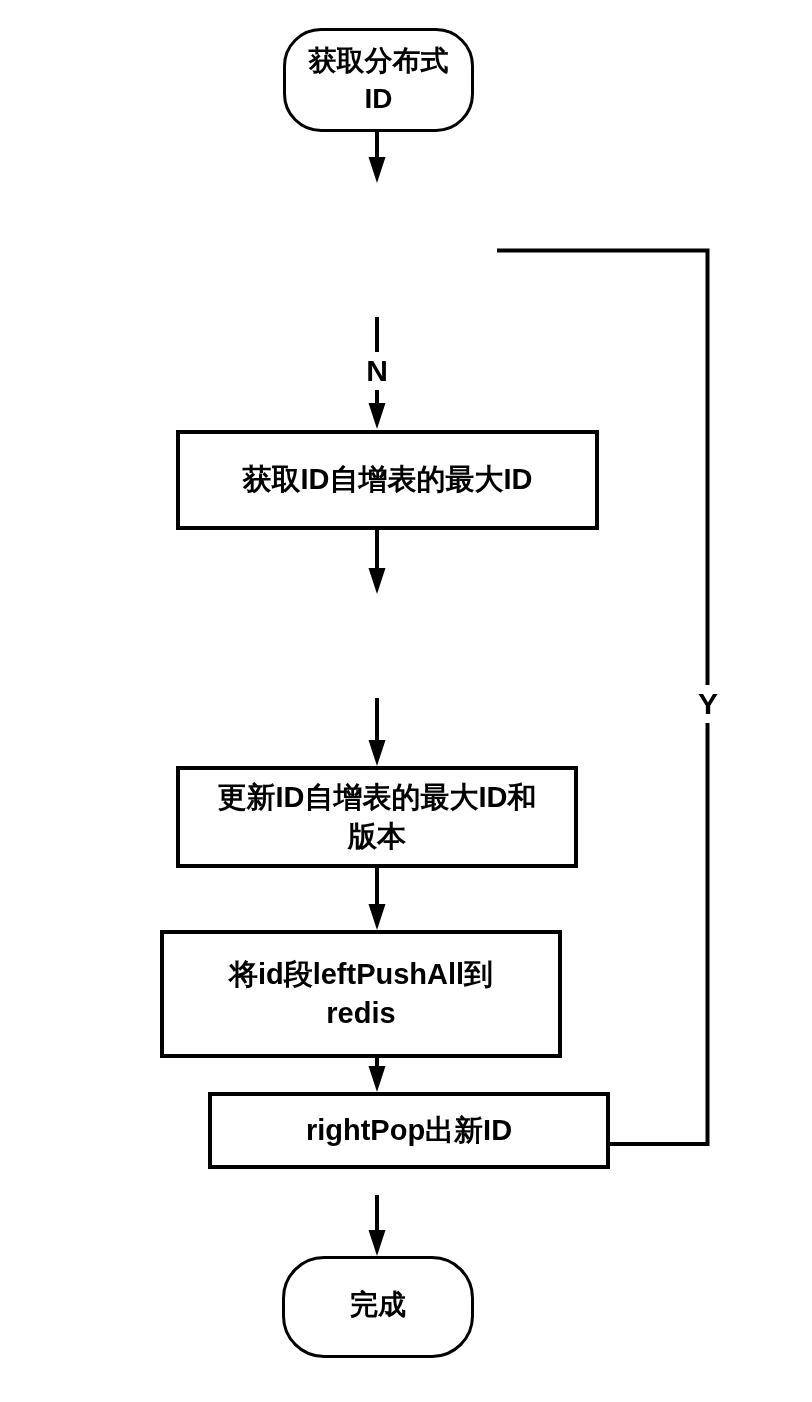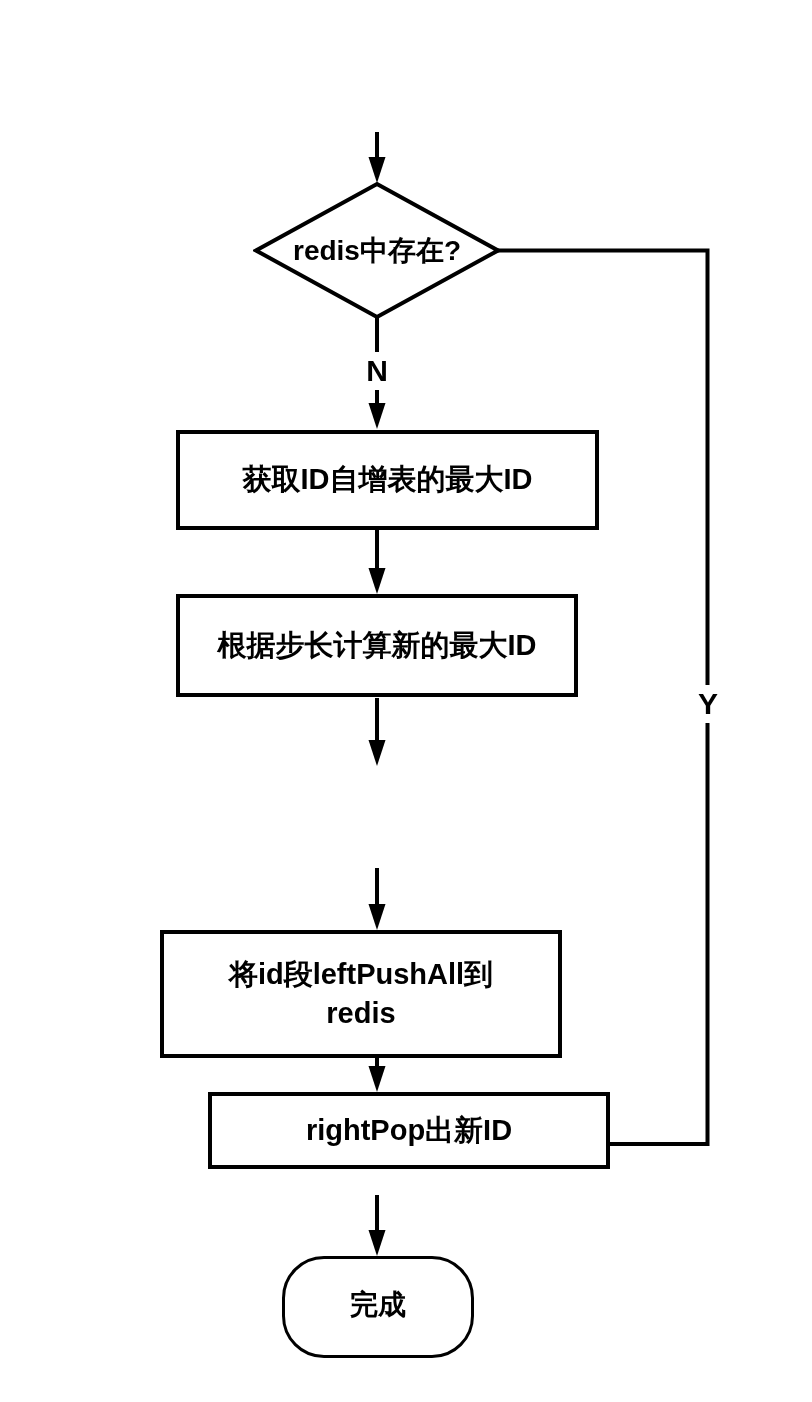--- a/index.html
+++ b/index.html
@@ -107,32 +107,29 @@
       <polygon points="368.5,403 385.5,403 377,429"></polygon>
       <polygon points="368.5,568 385.5,568 377,594"></polygon>
       <polygon points="368.5,740 385.5,740 377,766"></polygon>
       <polygon points="368.5,904 385.5,904 377,930"></polygon>
       <polygon points="368.5,1066 385.5,1066 377,1092"></polygon>
       <polygon points="368.5,1230 385.5,1230 377,1256"></polygon>
       <polygon points="580,1144 606,1135.5 606,1152.5"></polygon>
     </g>
   </svg>
 
+  <div class="node terminator node-start">获取分布式
+ID</div>
 
-  <div class="diamond-wrap">
-    <svg width="248" height="139" viewBox="0 0 248 139">
-      <polygon points="124,3 245,69.5 124,136 3,69.5" fill="#ffffff" stroke="#000000" stroke-width="4"></polygon>
-    </svg>
-    <span class="diamond-label">redis中存在?</span>
-  </div>
 
   <div class="node process node-step1">获取ID自增表的最大ID</div>
 
-  <div class="node process node-step2">根据步长计算新的最大ID</div>
 
+  <div class="node process node-step3">更新ID自增表的最大ID和
+版本</div>
 
   <div class="node process node-step4">将id段leftPushAll到
 redis</div>
 
   <div class="node process node-step5">rightPop出新ID</div>
 
   <div class="node terminator node-end">完成</div>
 
   <div class="edge-label edge-label-n">N</div>
 

